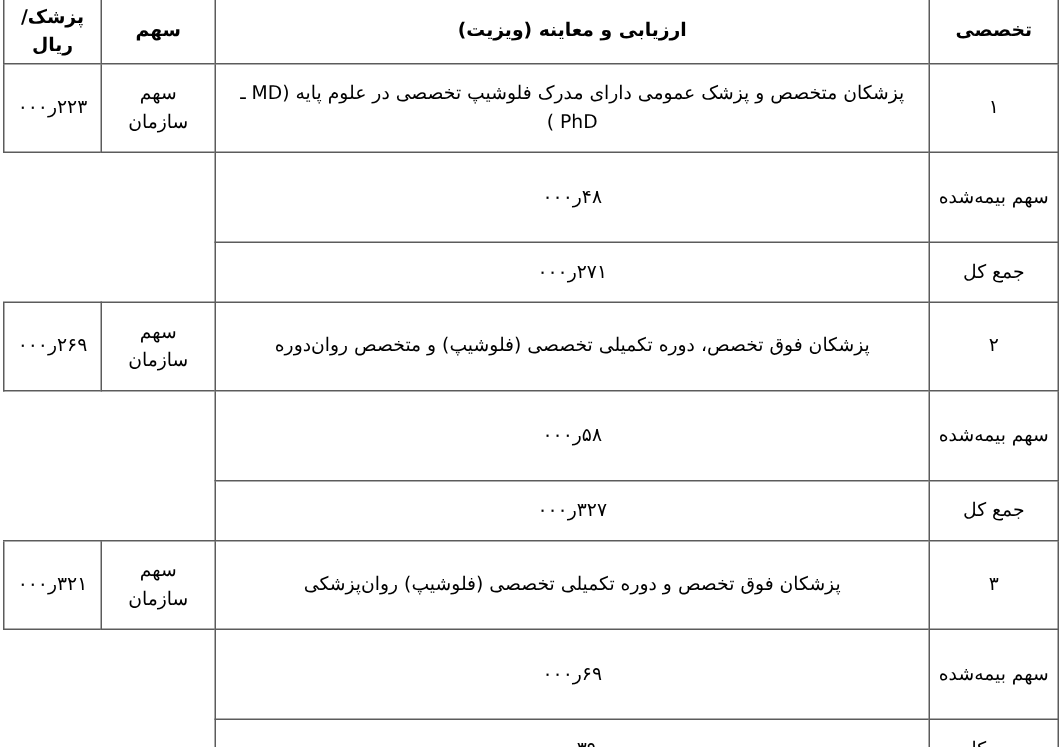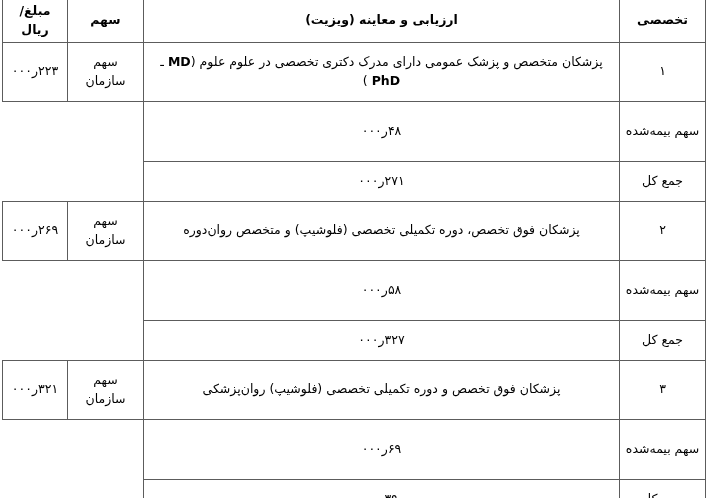--- a/index.html
+++ b/index.html
@@ -33,49 +33,49 @@
     font-weight: bold;
   }
   tr.rh { height: 38px; }
   tr.rm { height: 59px; }
   tr.ri { height: 60px; }
   tr.rt { height: 40px; }
   td.empty-merged {
     border-left: none;
     background: #ffffff;
   }
-  .b { font-weight: bold; }
+  .b { font-weight: normal; }
   col.c-row    { width: 86px; }
   col.c-desc   { width: 476px; }
   col.c-share  { width: 76px; }
   col.c-amount { width: 65px; }
 </style>
 </head>
 <body>
 
 <table class="tariff">
   <colgroup>
     <col class="c-row">
     <col class="c-desc">
     <col class="c-share">
     <col class="c-amount">
   </colgroup>
   <thead>
     <tr class="rh">
       <th>تخصصی</th>
       <th>ارزیابی و معاینه (ویزیت)</th>
       <th>سهم</th>
-      <th>مبلغ/ ریال</th>
+      <th>پزشک/ ریال</th>
     </tr>
   </thead>
   <tbody>
 
     <tr class="rm">
       <td>۱</td>
-      <td><span>پزشکان متخصص و پزشک عمومی دارای مدرک دکتری تخصصی در علوم علوم (</span><span class="b">MD</span><span> ـ </span><span class="b">PhD</span><span> )</span></td>
+      <td><span>پزشکان متخصص و پزشک عمومی دارای مدرک فلوشیپ تخصصی در علوم پایه (</span><span class="b">MD</span><span> ـ </span><span class="b">PhD</span><span> )</span></td>
       <td>سهم سازمان</td>
       <td>۲۲۳ر۰۰۰</td>
     </tr>
     <tr class="ri">
       <td>سهم بیمه‌شده</td>
       <td>۴۸ر۰۰۰</td>
       <td class="empty-merged" colspan="2" rowspan="2"></td>
     </tr>
     <tr class="rt">
       <td>جمع کل</td>

